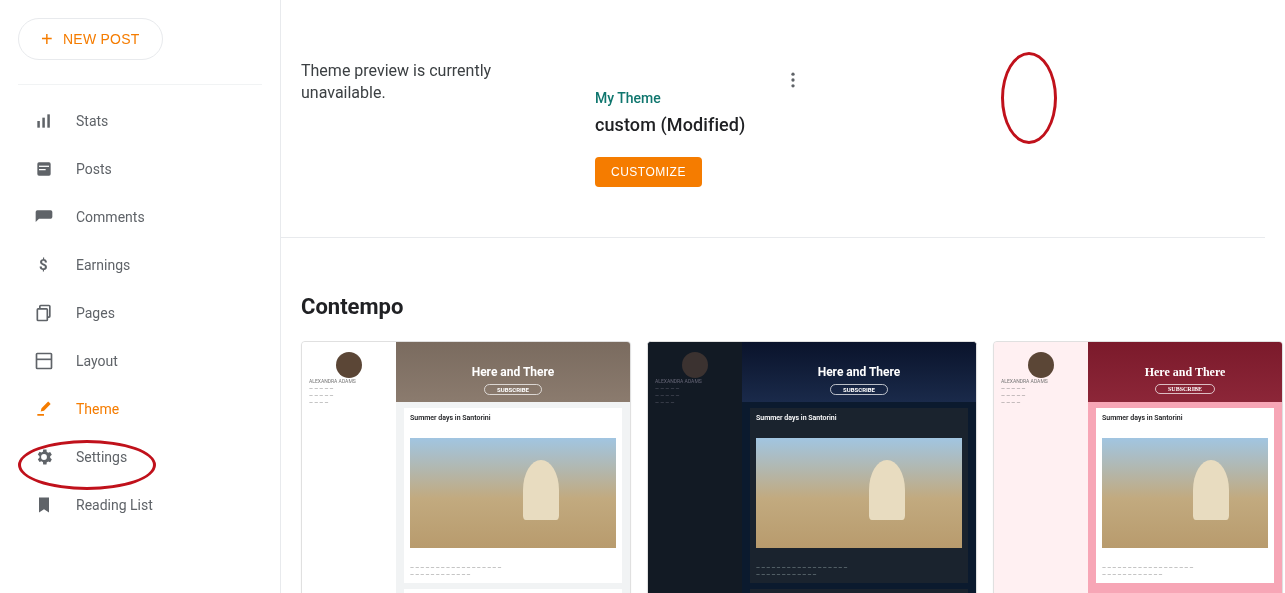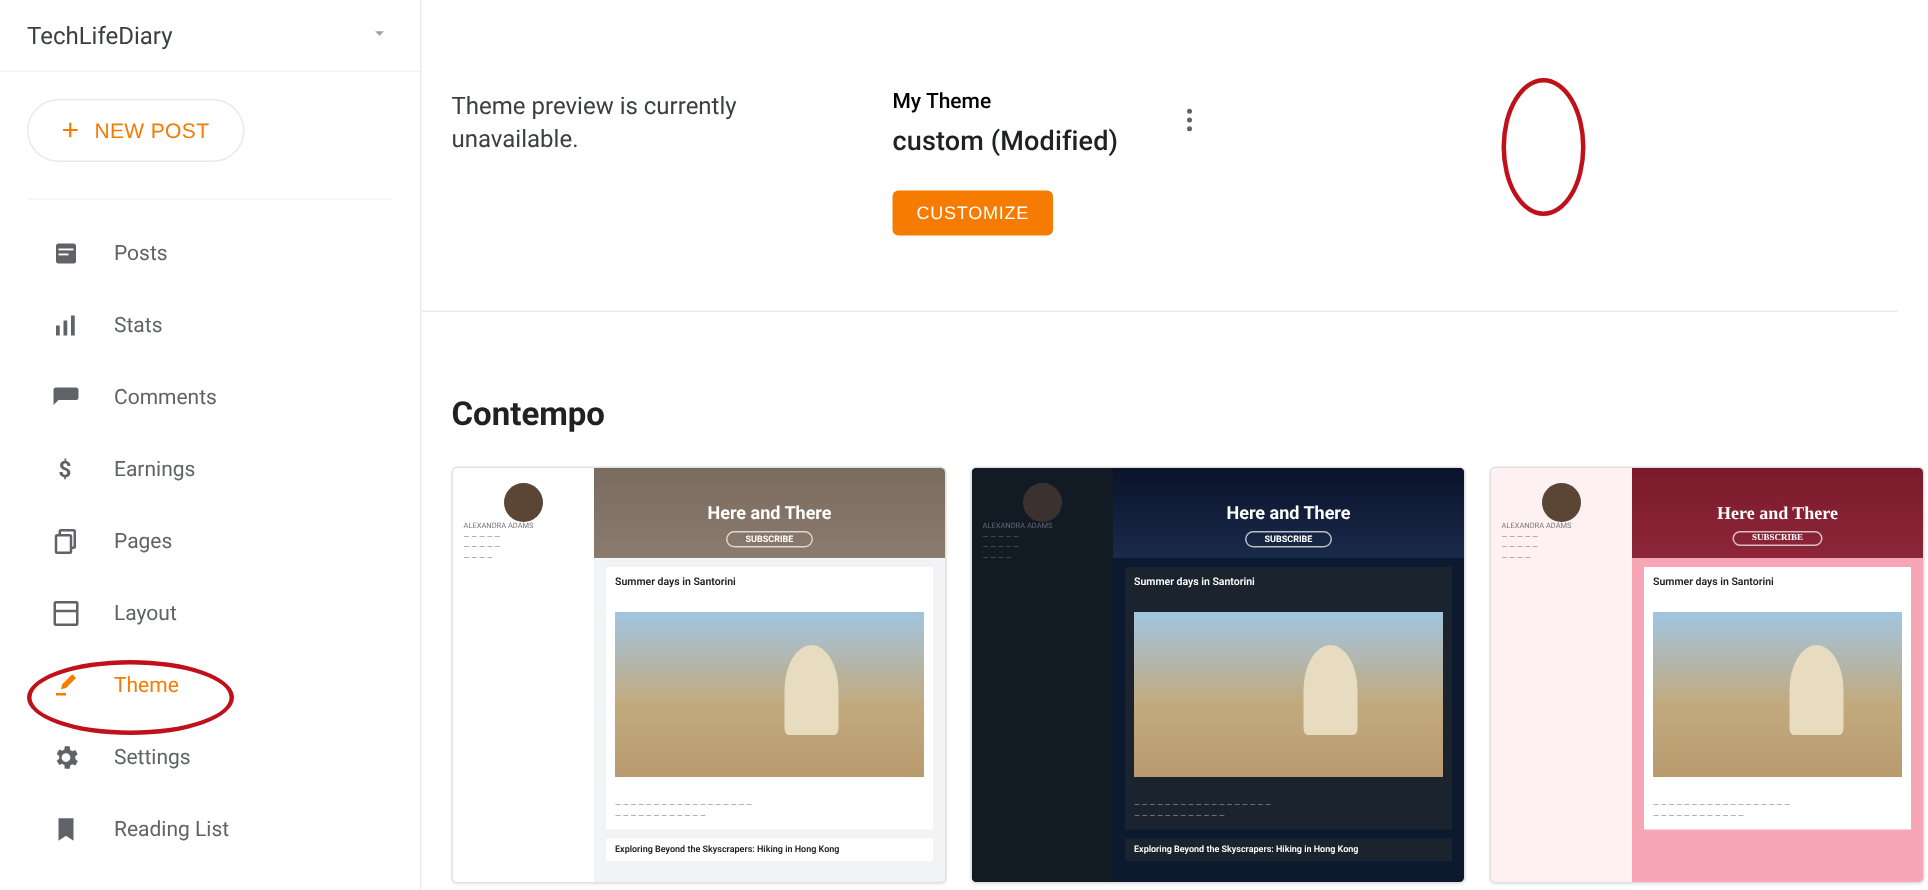--- a/index.html
+++ b/index.html
@@ -101,23 +101,24 @@
     max-width: 240px;
   }
   .my-theme-col {
     display: flex;
     flex-direction: column;
     gap: 8px;
     position: relative;
     margin-left: -6px;
   }
   .my-theme-label {
-    color: #000000;
+    color: #0f766e;
     font-weight: 500;
     font-size: 14px;
+    margin-top: 30px;
   }
   .my-theme-name {
     color: #202124;
     font-size: 18px;
     font-weight: 500;
     letter-spacing: .1px;
     text-align: right;
   }
   .customize-row {
     display:flex;
@@ -291,56 +292,48 @@
     width: 56px;
     height: 92px;
     border-width: 3px;
   }
 </style>
 </head>
 <body>
 
 <div class="sidebar">
 
-  <div class="blog-select">
-    <span>TechLifeDiary</span>
-    <span class="chev">
-      <svg width="14" height="14" viewBox="0 0 24 24" fill="currentColor">
-          <path d="M7 10l5 5 5-5z"></path>
-        </svg>
-    </span>
-  </div>
 
   <button class="new-post">
     <span class="plus">+</span>
     <span>NEW POST</span>
   </button>
 
   <div class="nav-divider"></div>
 
   <div class="nav-item">
     <span class="icon">
       <svg width="20" height="20" viewBox="0 0 24 24" fill="currentColor">
+          <rect x="4" y="12" width="3" height="8"></rect>
+          <rect x="10" y="8" width="3" height="12"></rect>
+          <rect x="16" y="4" width="3" height="16"></rect>
+        </svg>
+    </span>
+    <span>Stats</span>
+  </div>
+
+  <div class="nav-item">
+    <span class="icon">
+      <svg width="20" height="20" viewBox="0 0 24 24" fill="currentColor">
           <rect x="4" y="4" width="16" height="16" rx="2"></rect>
           <rect x="6" y="8" width="12" height="1.5" fill="#fff"></rect>
           <rect x="6" y="12" width="8" height="1.5" fill="#fff"></rect>
         </svg>
     </span>
     <span>Posts</span>
-  </div>
-
-  <div class="nav-item">
-    <span class="icon">
-      <svg width="20" height="20" viewBox="0 0 24 24" fill="currentColor">
-          <rect x="4" y="12" width="3" height="8"></rect>
-          <rect x="10" y="8" width="3" height="12"></rect>
-          <rect x="16" y="4" width="3" height="16"></rect>
-        </svg>
-    </span>
-    <span>Stats</span>
   </div>
 
   <div class="nav-item">
     <span class="icon">
       <svg width="20" height="20" viewBox="0 0 24 24" fill="currentColor">
           <path d="M20 4H4a2 2 0 00-2 2v12l4-4h14a2 2 0 002-2V6a2 2 0 00-2-2z"></path>
         </svg>
     </span>
     <span>Comments</span>
   </div>

